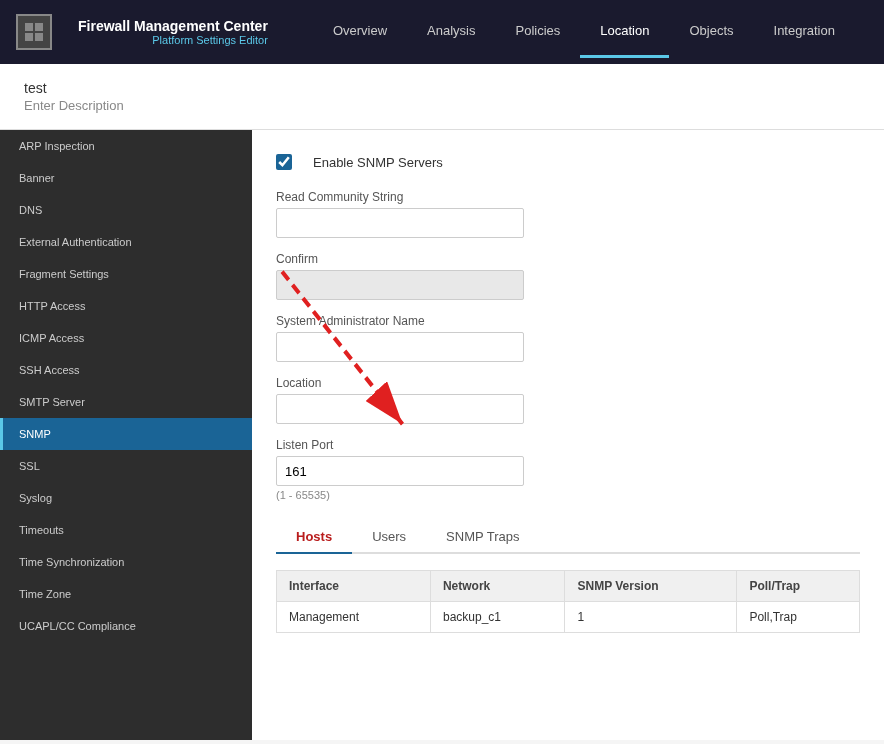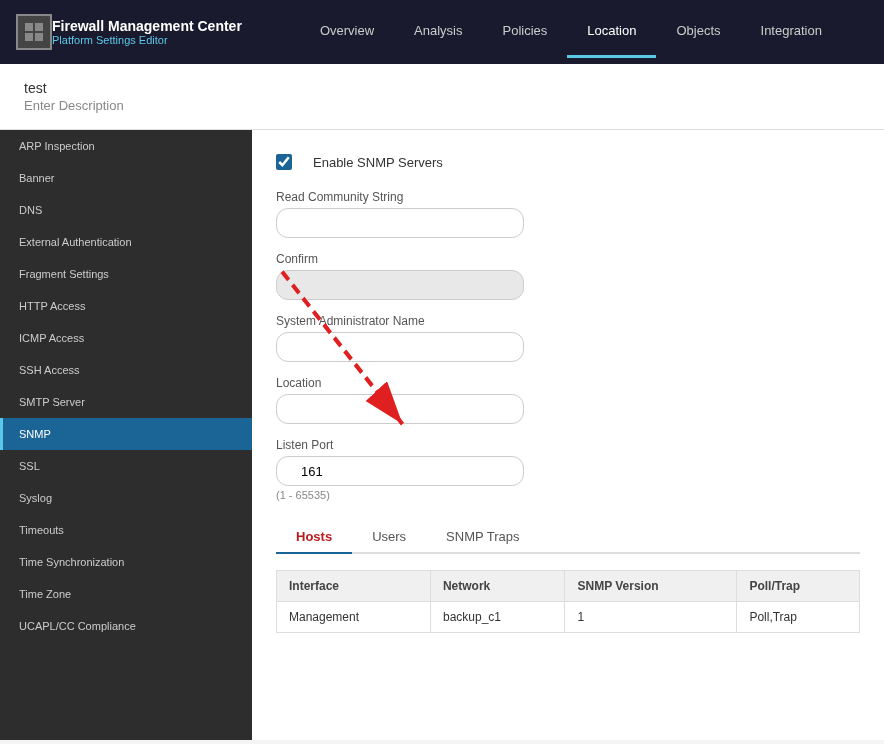--- a/index.html
+++ b/index.html
@@ -10,22 +10,23 @@
       display: flex;
       align-items: center;
       background: #1a1a2e;
       height: 64px;
       padding: 0 16px;
       gap: 32px;
     }
     .brand {
       display: flex;
       align-items: center;
-      gap: 0;
+      gap: 26px;
       min-width: 220px;
+      text-align: right;
     }
     .brand-icon {
       width: 36px;
       height: 36px;
       background: #444;
       border: 2px solid #888;
       display: flex; align-items: center; justify-content: center;
       color: #fff;
       font-size: 18px;
     }
@@ -102,23 +103,23 @@
       cursor: pointer;
     }
     .enable-label { font-size: 13px; color: #333; }
 
     .form-group { margin-bottom: 14px; }
     .form-label { font-size: 12px; color: #555; margin-bottom: 4px; display: block; }
     .form-input {
       width: 248px;
       height: 30px;
       border: 1px solid #ccc;
-      padding: 4px 24px;
+      padding: 4px 8px;
       font-size: 13px;
-      border-radius: 12px;
+      border-radius: 2px;
       background: #fff;
       display: block;
     }
     .form-input.confirm-field {
       background: #e8e8e8;
       color: #999;
     }
 
     .listen-port-hint { font-size: 11px; color: #888; margin-top: 3px; }
 

